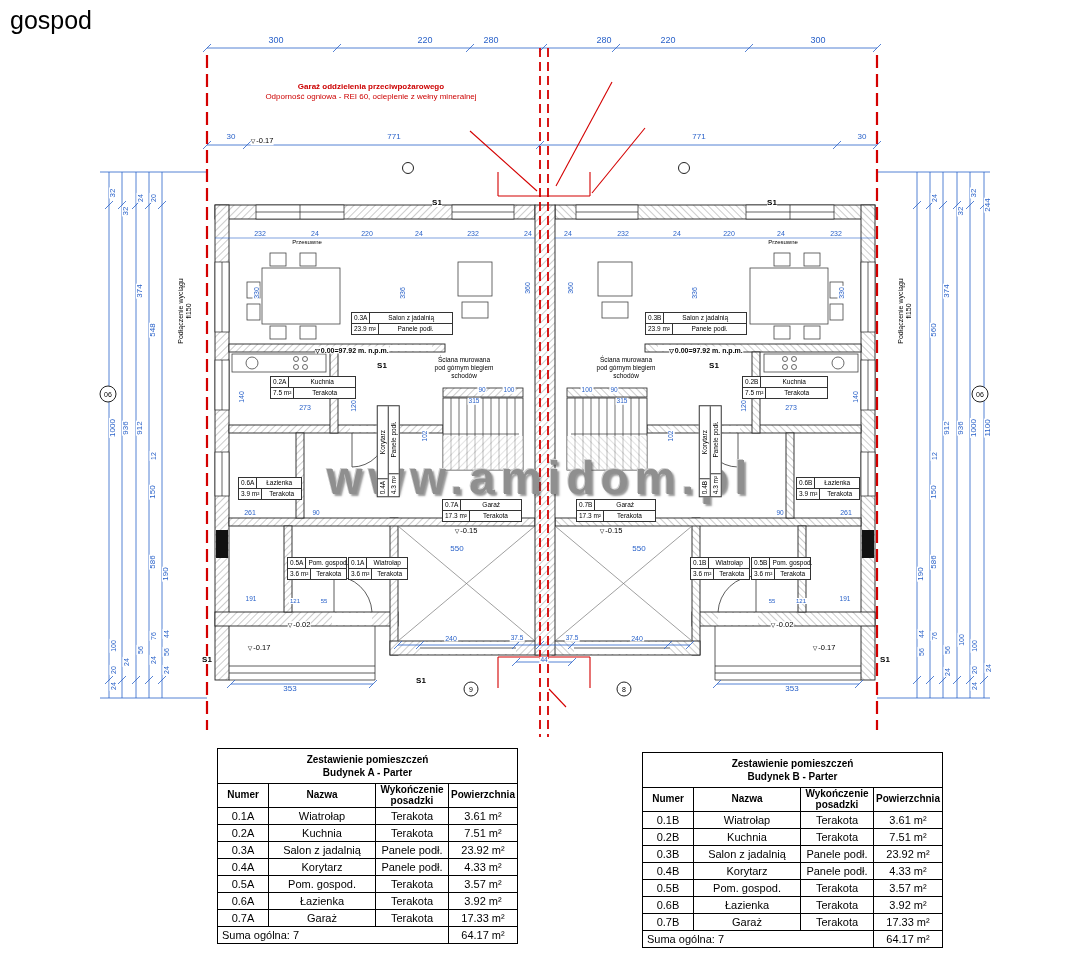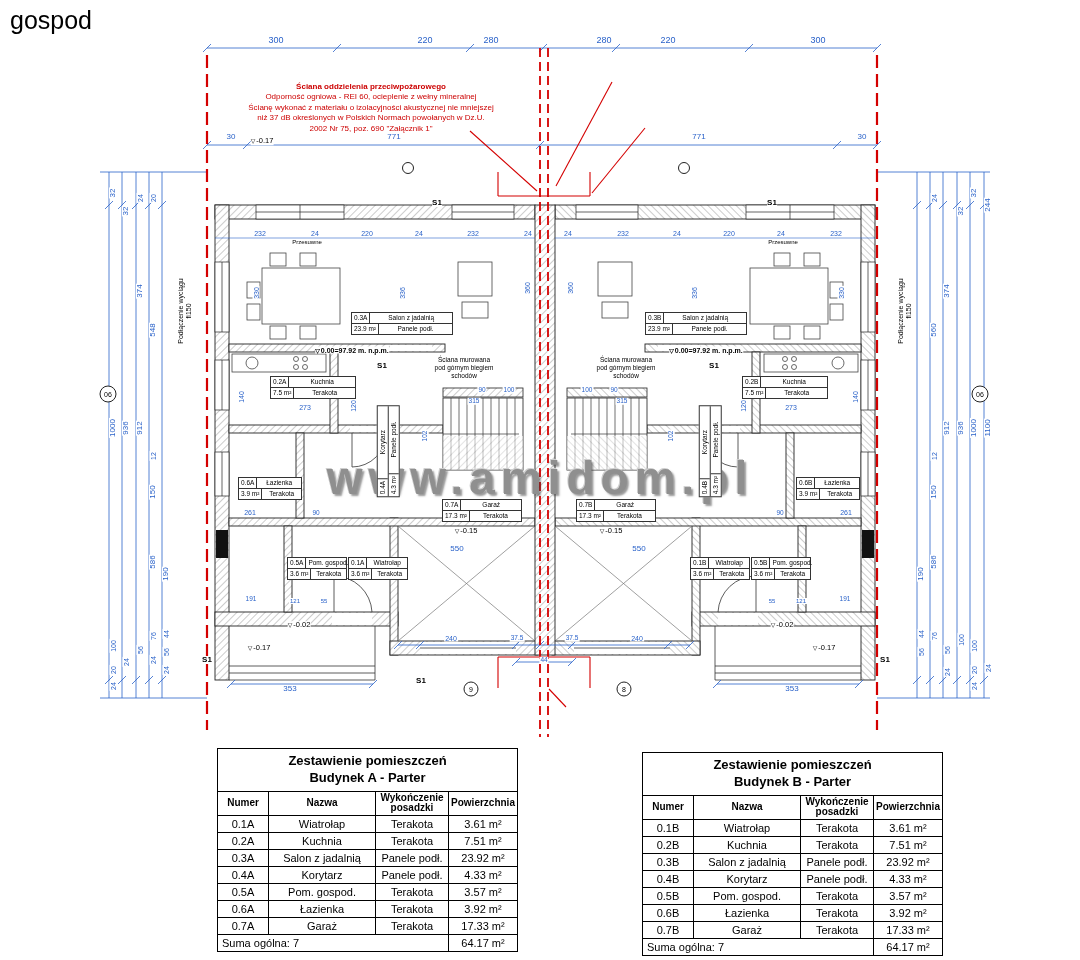--- a/index.html
+++ b/index.html
@@ -30,21 +30,21 @@
   #ann-firewall{left:248px;top:82px;width:246px;text-align:center;}
   #ann-dylatacja{left:601px;top:63px;width:190px;}
   #ann-pas-right{left:612px;top:97px;width:266px;text-align:center;}
   #ann-pas-bottom{left:494px;top:706px;width:202px;text-align:center;}
   .sched{position:absolute;z-index:7;background:#fff;}
   #table-a{left:217px;top:748px;}
   #table-b{left:642px;top:752px;}
   .sched table{border-collapse:collapse;font-size:11px;color:#000;}
   .sched td,.sched th{border:1px solid #000;text-align:center;padding:1px 2px;height:14px;}
   .sched th{font-size:10px;line-height:1.05;white-space:pre-line;font-weight:bold;}
-  .sched .ttl{font-size:13px;font-weight:bold;line-height:1.3;padding:4px 2px;}
+  .sched .ttl{font-size:10px;font-weight:bold;line-height:1.3;padding:4px 2px;}
   .sched .fl{text-align:left;padding-left:4px;}
 </style>
 </head>
 <body>
 
 <div id="canvas">
 
   <div id="title">gospod</div>
 
   <svg id="plan-svg" width="1080" height="960" viewBox="0 0 1080 960">
@@ -455,23 +455,22 @@
           <span class="rnm">Wiatrołap</span>
         </div>
         <div class="rrow">
           <span class="rnum">3.6 m²</span>
           <span class="rnm">Terakota</span>
         </div>
       </div>
     </div>
 
   <div class="red-note" id="ann-firewall">
-    <div class="rn-b">Ściana oddzielenia przeciwpożarowego</div>
+    <div class="rn-b">Garaż oddzielenia przeciwpożarowego</div>
     <div>Odporność ogniowa - REI 60, ocieplenie z wełny mineralnej</div>
-    <div>Ścianę wykonać z materiału o izolacyjności akustycznej nie mniejszej niż 37 dB określonych w Polskich Normach powołanych w Dz.U. 2002 Nr 75, poz. 690 "Załącznik 1"</div>
   </div>
 
 
 
 
   <div id="table-a" class="sched">
       <table>
         <tbody>
           <tr>
             <td colspan="4" class="ttl">

